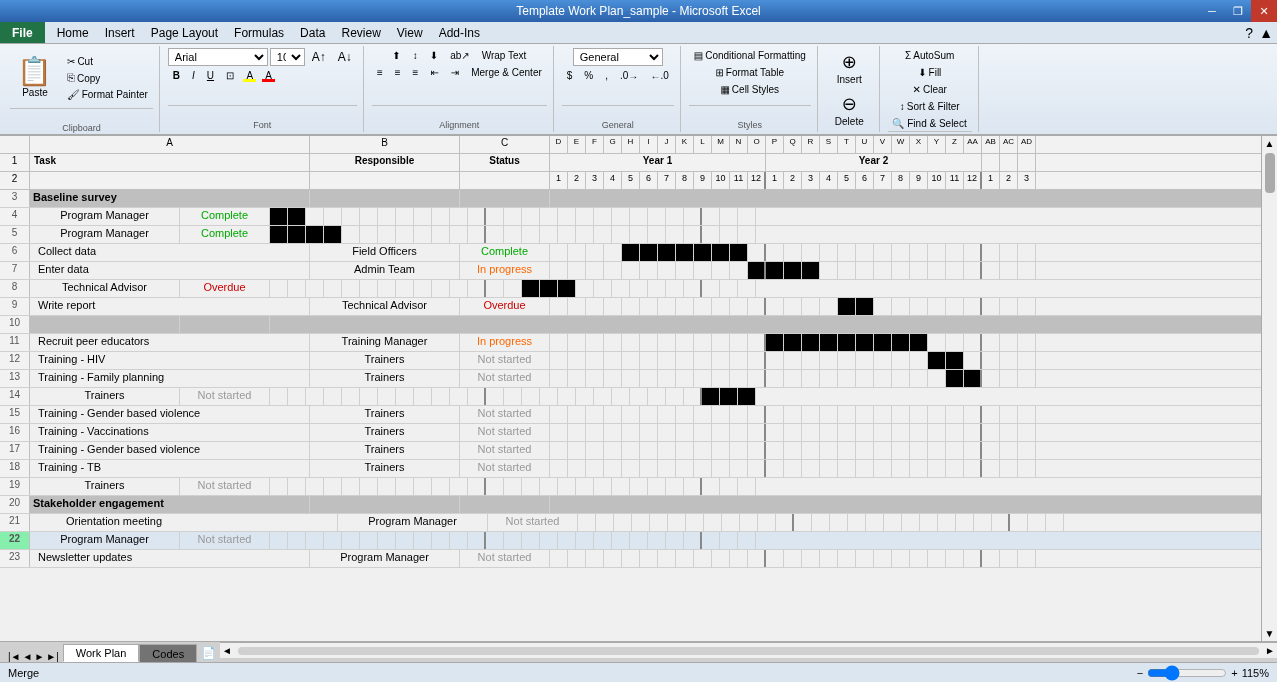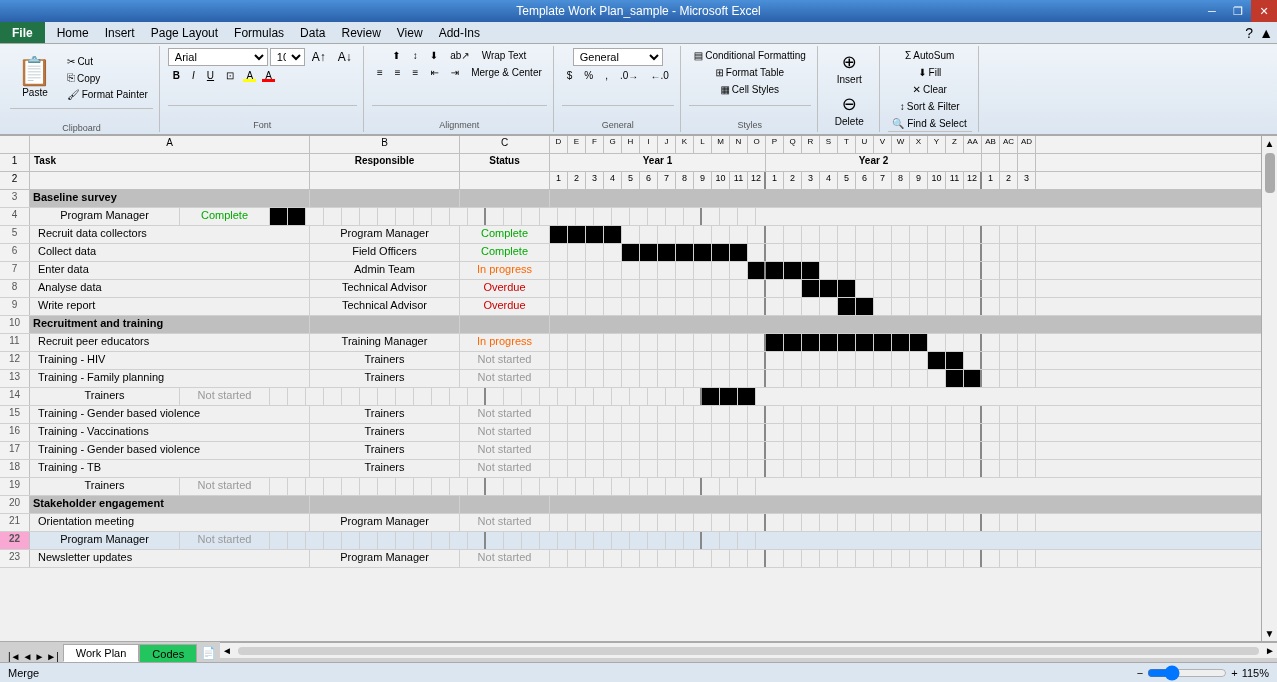--- a/index.html
+++ b/index.html
@@ -228,21 +228,21 @@
     .cell-responsible { width: 150px; min-width: 150px; text-align: center; }
     .cell-status { width: 90px; min-width: 90px; text-align: center; }
     .cell-gantt { width: 18px; min-width: 18px; text-align: center; }
 
     .status-complete { color: #00aa00; }
     .status-inprogress { color: #ff6600; }
     .status-overdue { color: #cc0000; }
     .status-notstarted { color: #999999; }
     .sheet-tab {
       padding: 2px 12px;
-      background: #22c55e;
+      background: #737373;
       border: 1px solid #aaa;
       border-bottom: none;
       font-size: 11px;
       cursor: pointer;
       height: 100%;
       display: flex;
       align-items: center;
     }
     .sheet-tab.active {
       background: white;
@@ -647,21 +647,20 @@
             <div class="cell cell-gantt" style="width: 18px; min-width: 18px; padding: 0px; border-right: 1px solid rgb(208, 208, 208);"></div>
             <div class="cell cell-gantt" style="width: 18px; min-width: 18px; padding: 0px; border-right: 1px solid rgb(208, 208, 208);"></div>
             <div class="cell cell-gantt" style="width: 18px; min-width: 18px; padding: 0px; border-right: 1px solid rgb(208, 208, 208);"></div>
             <div class="cell cell-gantt" style="width: 18px; min-width: 18px; padding: 0px; border-right: 2px solid rgb(136, 136, 136);"></div>
             <div class="cell cell-gantt" style="width: 18px; min-width: 18px; padding: 0px; border-right: 1px solid rgb(208, 208, 208);"></div>
             <div class="cell cell-gantt" style="width: 18px; min-width: 18px; padding: 0px; border-right: 1px solid rgb(208, 208, 208);"></div>
             <div class="cell cell-gantt" style="width: 18px; min-width: 18px; padding: 0px; border-right: 1px solid rgb(208, 208, 208);"></div>
           </div>
           <div class="table-row">
             <div class="row-num">5</div>
-            <div class="cell cell-task" style="width: 280px; padding-left: 8px;">Recruit data collectors</div>
             <div class="cell cell-responsible" style="width: 150px;">Program Manager</div>
             <div class="cell cell-status status-complete" style="width: 90px;">Complete</div>
             <div class="cell cell-gantt" style="width: 18px; min-width: 18px; padding: 0px; border-right: 1px solid rgb(208, 208, 208); background: rgb(0, 0, 0);"></div>
             <div class="cell cell-gantt" style="width: 18px; min-width: 18px; padding: 0px; border-right: 1px solid rgb(208, 208, 208); background: rgb(0, 0, 0);"></div>
             <div class="cell cell-gantt" style="width: 18px; min-width: 18px; padding: 0px; border-right: 1px solid rgb(208, 208, 208); background: rgb(0, 0, 0);"></div>
             <div class="cell cell-gantt" style="width: 18px; min-width: 18px; padding: 0px; border-right: 1px solid rgb(208, 208, 208); background: rgb(0, 0, 0);"></div>
             <div class="cell cell-gantt" style="width: 18px; min-width: 18px; padding: 0px; border-right: 1px solid rgb(208, 208, 208);"></div>
             <div class="cell cell-gantt" style="width: 18px; min-width: 18px; padding: 0px; border-right: 1px solid rgb(208, 208, 208);"></div>
             <div class="cell cell-gantt" style="width: 18px; min-width: 18px; padding: 0px; border-right: 1px solid rgb(208, 208, 208);"></div>
             <div class="cell cell-gantt" style="width: 18px; min-width: 18px; padding: 0px; border-right: 1px solid rgb(208, 208, 208);"></div>
@@ -746,21 +745,20 @@
             <div class="cell cell-gantt" style="width: 18px; min-width: 18px; padding: 0px; border-right: 1px solid rgb(208, 208, 208);"></div>
             <div class="cell cell-gantt" style="width: 18px; min-width: 18px; padding: 0px; border-right: 1px solid rgb(208, 208, 208);"></div>
             <div class="cell cell-gantt" style="width: 18px; min-width: 18px; padding: 0px; border-right: 1px solid rgb(208, 208, 208);"></div>
             <div class="cell cell-gantt" style="width: 18px; min-width: 18px; padding: 0px; border-right: 2px solid rgb(136, 136, 136);"></div>
             <div class="cell cell-gantt" style="width: 18px; min-width: 18px; padding: 0px; border-right: 1px solid rgb(208, 208, 208);"></div>
             <div class="cell cell-gantt" style="width: 18px; min-width: 18px; padding: 0px; border-right: 1px solid rgb(208, 208, 208);"></div>
             <div class="cell cell-gantt" style="width: 18px; min-width: 18px; padding: 0px; border-right: 1px solid rgb(208, 208, 208);"></div>
           </div>
           <div class="table-row">
             <div class="row-num">8</div>
-            <div class="cell cell-task" style="width: 280px; padding-left: 8px;">Analyse data</div>
             <div class="cell cell-responsible" style="width: 150px;">Technical Advisor</div>
             <div class="cell cell-status status-overdue" style="width: 90px;">Overdue</div>
             <div class="cell cell-gantt" style="width: 18px; min-width: 18px; padding: 0px; border-right: 1px solid rgb(208, 208, 208);"></div>
             <div class="cell cell-gantt" style="width: 18px; min-width: 18px; padding: 0px; border-right: 1px solid rgb(208, 208, 208);"></div>
             <div class="cell cell-gantt" style="width: 18px; min-width: 18px; padding: 0px; border-right: 1px solid rgb(208, 208, 208);"></div>
             <div class="cell cell-gantt" style="width: 18px; min-width: 18px; padding: 0px; border-right: 1px solid rgb(208, 208, 208);"></div>
             <div class="cell cell-gantt" style="width: 18px; min-width: 18px; padding: 0px; border-right: 1px solid rgb(208, 208, 208);"></div>
             <div class="cell cell-gantt" style="width: 18px; min-width: 18px; padding: 0px; border-right: 1px solid rgb(208, 208, 208);"></div>
             <div class="cell cell-gantt" style="width: 18px; min-width: 18px; padding: 0px; border-right: 1px solid rgb(208, 208, 208);"></div>
             <div class="cell cell-gantt" style="width: 18px; min-width: 18px; padding: 0px; border-right: 1px solid rgb(208, 208, 208);"></div>
@@ -812,21 +810,20 @@
             <div class="cell cell-gantt" style="width: 18px; min-width: 18px; padding: 0px; border-right: 1px solid rgb(208, 208, 208);"></div>
             <div class="cell cell-gantt" style="width: 18px; min-width: 18px; padding: 0px; border-right: 1px solid rgb(208, 208, 208);"></div>
             <div class="cell cell-gantt" style="width: 18px; min-width: 18px; padding: 0px; border-right: 1px solid rgb(208, 208, 208);"></div>
             <div class="cell cell-gantt" style="width: 18px; min-width: 18px; padding: 0px; border-right: 2px solid rgb(136, 136, 136);"></div>
             <div class="cell cell-gantt" style="width: 18px; min-width: 18px; padding: 0px; border-right: 1px solid rgb(208, 208, 208);"></div>
             <div class="cell cell-gantt" style="width: 18px; min-width: 18px; padding: 0px; border-right: 1px solid rgb(208, 208, 208);"></div>
             <div class="cell cell-gantt" style="width: 18px; min-width: 18px; padding: 0px; border-right: 1px solid rgb(208, 208, 208);"></div>
           </div>
           <div class="table-row" style="background: rgb(191, 191, 191);">
             <div class="row-num">10</div>
-            <div class="cell cell-task" style="width: 280px; font-weight: bold;">Recruitment and training</div>
             <div class="cell cell-responsible" style="width: 150px;"></div>
             <div class="cell cell-status" style="width: 90px;"></div>
           </div>
           <div class="table-row">
             <div class="row-num">11</div>
             <div class="cell cell-task" style="width: 280px; padding-left: 8px;">Recruit peer educators</div>
             <div class="cell cell-responsible" style="width: 150px;">Training Manager</div>
             <div class="cell cell-status status-inprogress" style="width: 90px;">In progress</div>
             <div class="cell cell-gantt" style="width: 18px; min-width: 18px; padding: 0px; border-right: 1px solid rgb(208, 208, 208);"></div>
             <div class="cell cell-gantt" style="width: 18px; min-width: 18px; padding: 0px; border-right: 1px solid rgb(208, 208, 208);"></div>
@@ -1119,21 +1116,21 @@
             <div class="cell cell-gantt" style="width: 18px; min-width: 18px; padding: 0px; border-right: 1px solid rgb(208, 208, 208);"></div>
           </div>
           <div class="table-row" style="background: rgb(191, 191, 191);">
             <div class="row-num">20</div>
             <div class="cell cell-task" style="width: 280px; font-weight: bold;">Stakeholder engagement</div>
             <div class="cell cell-responsible" style="width: 150px;"></div>
             <div class="cell cell-status" style="width: 90px;"></div>
           </div>
           <div class="table-row">
             <div class="row-num">21</div>
-            <div class="cell cell-task" style="width: 280px; padding-left: 8px;">Orientation meeting</div>
+            <div class="cell cell-task" style="width: 280px; padding-left: 8px; margin-left: 28px;">Orientation meeting</div>
             <div class="cell cell-responsible" style="width: 150px;">Program Manager</div>
             <div class="cell cell-status status-notstarted" style="width: 90px;">Not started</div>
             <div class="cell cell-gantt" style="width: 18px; min-width: 18px; padding: 0px; border-right: 1px solid rgb(208, 208, 208);"></div>
             <div class="cell cell-gantt" style="width: 18px; min-width: 18px; padding: 0px; border-right: 1px solid rgb(208, 208, 208);"></div>
             <div class="cell cell-gantt" style="width: 18px; min-width: 18px; padding: 0px; border-right: 1px solid rgb(208, 208, 208);"></div>
             <div class="cell cell-gantt" style="width: 18px; min-width: 18px; padding: 0px; border-right: 1px solid rgb(208, 208, 208);"></div>
             <div class="cell cell-gantt" style="width: 18px; min-width: 18px; padding: 0px; border-right: 1px solid rgb(208, 208, 208);"></div>
             <div class="cell cell-gantt" style="width: 18px; min-width: 18px; padding: 0px; border-right: 1px solid rgb(208, 208, 208);"></div>
             <div class="cell cell-gantt" style="width: 18px; min-width: 18px; padding: 0px; border-right: 1px solid rgb(208, 208, 208);"></div>
             <div class="cell cell-gantt" style="width: 18px; min-width: 18px; padding: 0px; border-right: 1px solid rgb(208, 208, 208);"></div>
@@ -1151,21 +1148,21 @@
             <div class="cell cell-gantt" style="width: 18px; min-width: 18px; padding: 0px; border-right: 1px solid rgb(208, 208, 208);"></div>
             <div class="cell cell-gantt" style="width: 18px; min-width: 18px; padding: 0px; border-right: 1px solid rgb(208, 208, 208);"></div>
             <div class="cell cell-gantt" style="width: 18px; min-width: 18px; padding: 0px; border-right: 1px solid rgb(208, 208, 208);"></div>
             <div class="cell cell-gantt" style="width: 18px; min-width: 18px; padding: 0px; border-right: 1px solid rgb(208, 208, 208);"></div>
             <div class="cell cell-gantt" style="width: 18px; min-width: 18px; padding: 0px; border-right: 2px solid rgb(136, 136, 136);"></div>
             <div class="cell cell-gantt" style="width: 18px; min-width: 18px; padding: 0px; border-right: 1px solid rgb(208, 208, 208);"></div>
             <div class="cell cell-gantt" style="width: 18px; min-width: 18px; padding: 0px; border-right: 1px solid rgb(208, 208, 208);"></div>
             <div class="cell cell-gantt" style="width: 18px; min-width: 18px; padding: 0px; border-right: 1px solid rgb(208, 208, 208);"></div>
           </div>
           <div class="table-row" style="background: rgb(220, 230, 241);">
-            <div class="row-num" style="background: #f9a8d4; font-weight: bold;">22</div>
+            <div class="row-num" style="background: #86efac; font-weight: bold;">22</div>
             <div class="cell cell-responsible" style="width: 150px;">Program Manager</div>
             <div class="cell cell-status status-notstarted" style="width: 90px;">Not started</div>
             <div class="cell cell-gantt" style="width: 18px; min-width: 18px; padding: 0px; border-right: 1px solid rgb(208, 208, 208);"></div>
             <div class="cell cell-gantt" style="width: 18px; min-width: 18px; padding: 0px; border-right: 1px solid rgb(208, 208, 208);"></div>
             <div class="cell cell-gantt" style="width: 18px; min-width: 18px; padding: 0px; border-right: 1px solid rgb(208, 208, 208);"></div>
             <div class="cell cell-gantt" style="width: 18px; min-width: 18px; padding: 0px; border-right: 1px solid rgb(208, 208, 208);"></div>
             <div class="cell cell-gantt" style="width: 18px; min-width: 18px; padding: 0px; border-right: 1px solid rgb(208, 208, 208);"></div>
             <div class="cell cell-gantt" style="width: 18px; min-width: 18px; padding: 0px; border-right: 1px solid rgb(208, 208, 208);"></div>
             <div class="cell cell-gantt" style="width: 18px; min-width: 18px; padding: 0px; border-right: 1px solid rgb(208, 208, 208);"></div>
             <div class="cell cell-gantt" style="width: 18px; min-width: 18px; padding: 0px; border-right: 1px solid rgb(208, 208, 208);"></div>

